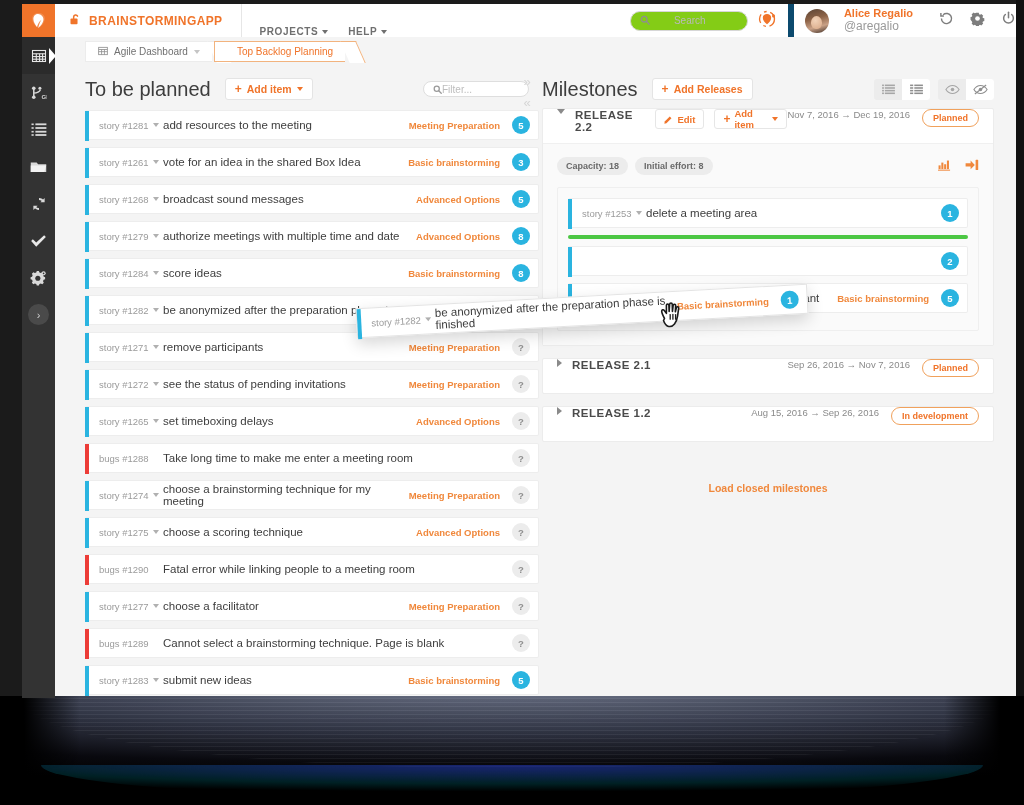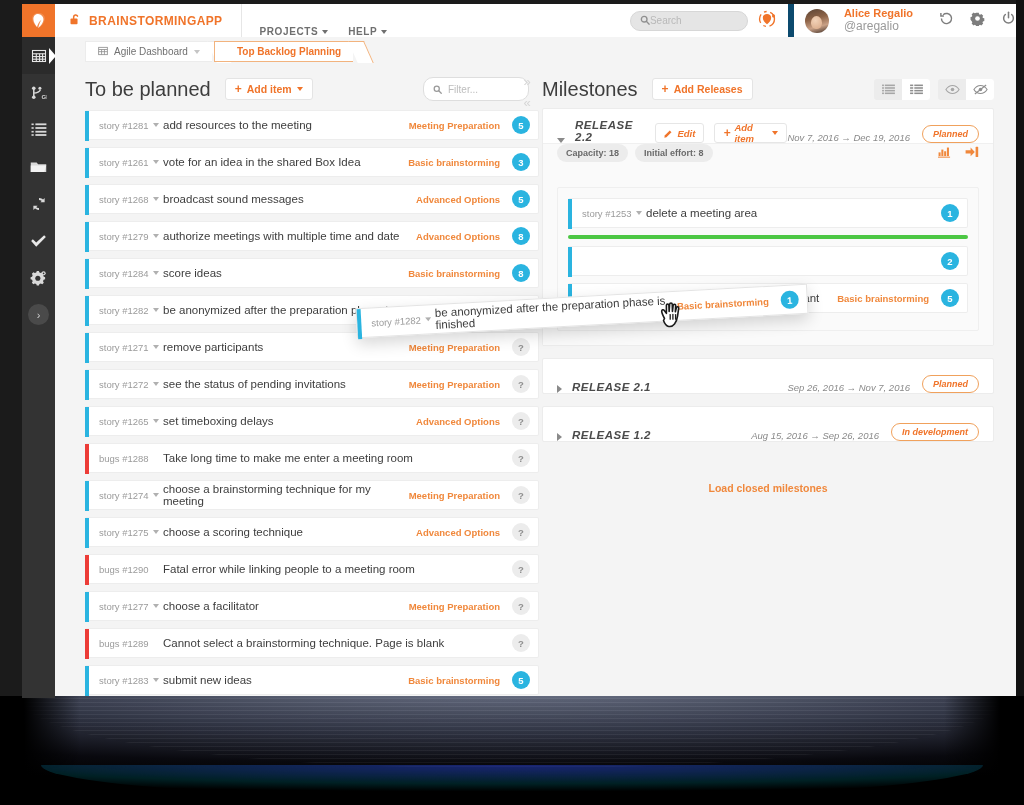--- a/index.html
+++ b/index.html
@@ -120,24 +120,24 @@
   }
   .caret-dn {
     width: 0; height: 0; border-left: 3px solid transparent;
     border-right: 3px solid transparent; border-top: 4px solid currentColor;
     display: inline-block;
   }
   .topbar-right {
     margin-left: auto; display: flex; align-items: center; height: 33px;
   }
   .search-box {
-    display: flex; align-items: center; gap: 0;
+    display: flex; align-items: center; gap: 24px;
     width: 118px; height: 20px; border: 1px solid #d7d7d7;
     border-radius: 10px; padding: 0 9px; color: #b3b3b3; font-size: 10px;
-    background: #e5e5e5;
+    background: #84cc16;
   }
   .search-box input {
     border: 0; outline: 0; width: 80px; font-size: 10px;
     color: #555; font-family: "Liberation Sans", sans-serif; background: transparent;
   }
   .search-box input::placeholder { color: #b9b9b9; }
   .notif-icon { margin: 0 11px 0 9px; }
   .user-block {
     display: flex; align-items: center; gap: 15px; height: 33px;
     padding: 0 12px 0 11px; border-left: 6px solid #0c4a6e;
@@ -170,21 +170,21 @@
   .crumb::after {
     content: ""; position: absolute; right: -11px; top: -1px;
     width: 15px; height: 21px;
     background: #ffffff;
     border: 1px solid #ececec; border-left: 0; border-bottom: 0;
     transform-origin: left top; transform: skewX(24deg);
     border-right: 1px solid #ececec;
   }
   .crumb.current {
     background: #ffffff; border-color: #f2b37e; color: #f0742a;
-    font-weight: bold; padding-left: 22px; margin-left: 2px; z-index: 2;
+    font-weight: normal; padding-left: 22px; margin-left: 2px; z-index: 2;
   }
   .crumb.current::after { border-color: #f2b37e; border-left: 0; }
   .crumb-caret { color: #c5c5c5; font-size: 7px; }
 
   
   .backlog-col {
     position: absolute; left: 33px; top: 62px; width: 484px; bottom: 0;
     padding: 0 0 0 30px;
   }
   .col-head {
@@ -192,22 +192,22 @@
   }
   .col-title { font-size: 20px; color: #3d3d3d; font-weight: normal; }
   .btn-add {
     margin-left: 14px; height: 22px; display: flex; align-items: center; gap: 5px;
     background: #fff; border: 1px solid #e4e4e4; border-radius: 3px;
     padding: 0 9px; color: #f0742a; font-size: 10.5px; font-weight: bold;
   }
   .plus { font-size: 12px; line-height: 1; font-weight: bold; }
   .filter-box {
     margin-left: auto; margin-right: 10px;
-    display: flex; align-items: center; gap: 6px;
-    width: 106px; height: 24px; border: 1px solid #dedede; border-radius: 10px;
+    display: flex; align-items: center; 
+    width: 106px; height: 16px; border: 1px solid #dedede; border-radius: 10px;
     padding: 0 9px; background: #fff;
   }
   .filter-box input {
     border: 0; outline: 0; width: 72px; font-size: 10px; color: #555;
     font-family: "Liberation Sans", sans-serif; background: transparent;
   }
   .filter-box input::placeholder { color: #bdbdbd; }
 
   .backlog-list { margin-top: 2px; }
   .story-row {
@@ -262,21 +262,21 @@
     width: 28px; height: 21px; display: flex; align-items: center; justify-content: center;
     color: #a6a6a6;
   }
   .seg > div.on { background: #ffffff; }
 
   .ms-card {
     background: #ffffff; border: 1px solid #ececec; border-radius: 2px;
     margin-bottom: 12px;
   }
   .ms-row {
-    display: flex; align-items: flex-end; height: 34px; padding: 0 14px; font-style: italic;
+    display: flex; align-items: flex-start; height: 34px; padding: 0 14px;
   }
   .ms-caret-dn {
     width: 0; height: 0; border-left: 4px solid transparent;
     border-right: 4px solid transparent; border-top: 5px solid #8a8a8a;
     margin-right: 10px;
   }
   .ms-caret-rt {
     width: 0; height: 0; border-top: 4px solid transparent;
     border-bottom: 4px solid transparent; border-left: 5px solid #8a8a8a;
     margin-right: 10px;
@@ -291,21 +291,21 @@
   }
   .ms-dates {
     margin-left: auto; color: #8a8a8a; font-size: 9.5px; white-space: nowrap;
   }
   .badge-status {
     margin-left: 12px; height: 18px; border: 1px solid #f0a15c; border-radius: 9px;
     color: #f0742a; font-size: 9px; font-weight: bold;
     display: flex; align-items: center; padding: 0 10px; white-space: nowrap;
   }
   .ms-sub {
-    display: flex; align-items: flex-start; height: 32px; padding: 0 14px;
+    display: flex; align-items: flex-end; height: 32px; padding: 0 14px;
     background: #fafafa; border-top: 1px solid #f0f0f0;
   }
   .chip {
     height: 18px; border-radius: 9px; background: #ececec; color: #6a6a6a;
     font-size: 9px; font-weight: bold; display: flex; align-items: center;
     padding: 0 9px; margin-right: 7px;
   }
   .ms-sub-icons { margin-left: auto; display: flex; align-items: center; gap: 14px; color: #f0883c; }
   .ms-body { padding: 12px 14px 14px; background: #fafafa; }
   .ms-inner {

